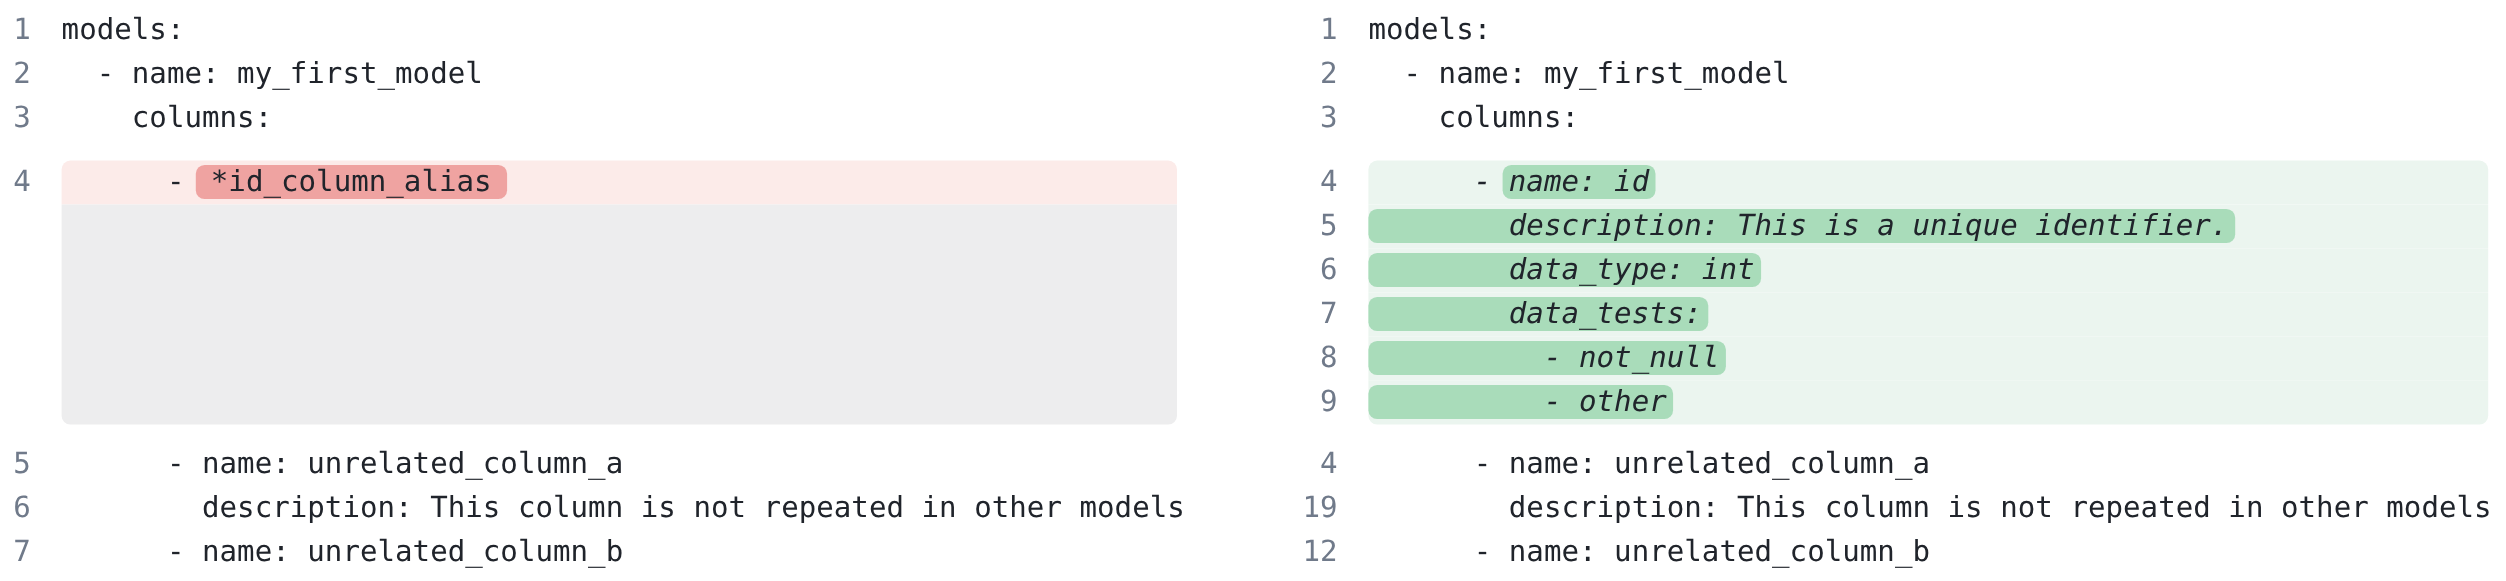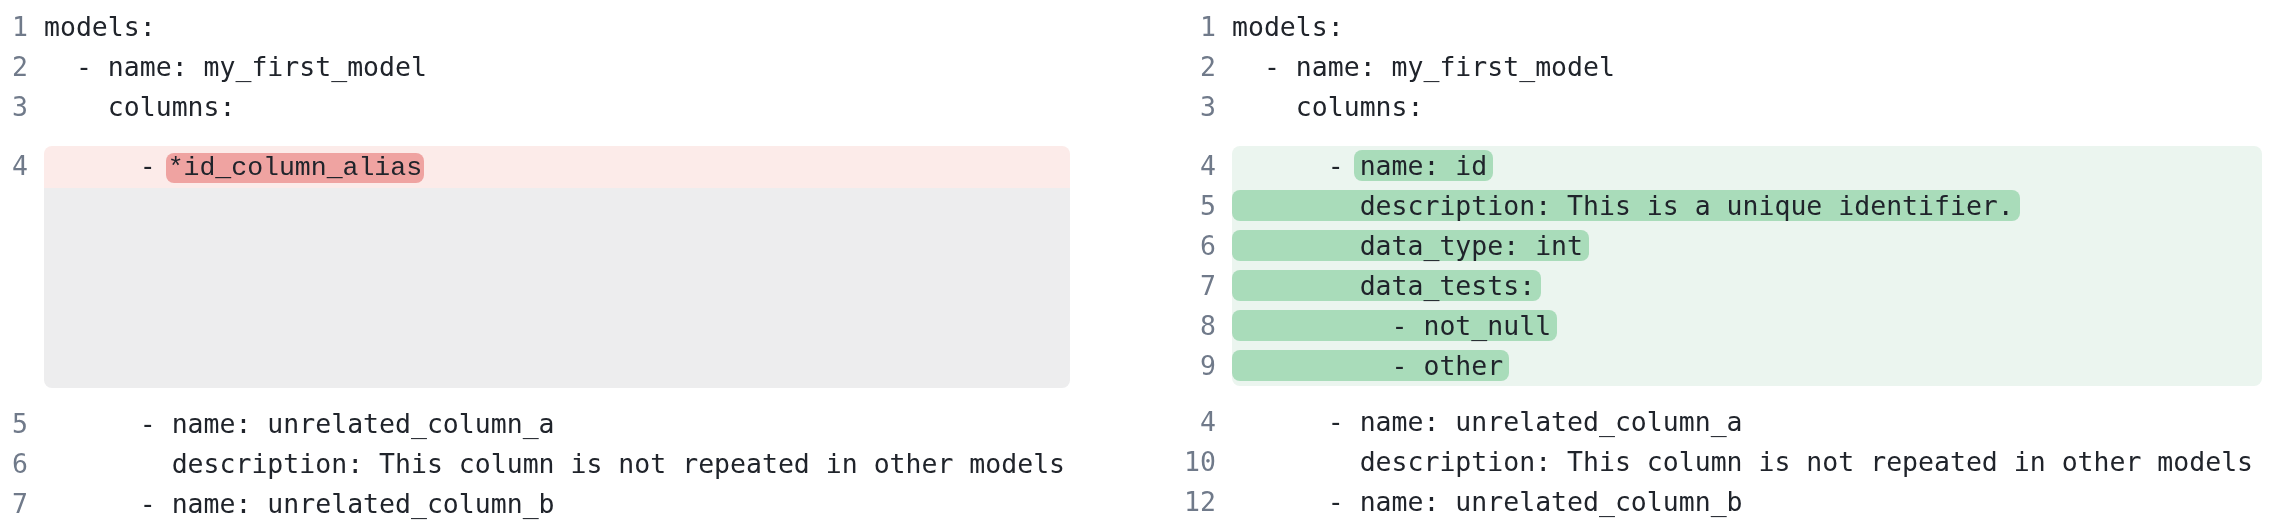--- a/index.html
+++ b/index.html
@@ -34,33 +34,33 @@
     flex: 0 0 auto;
     text-align: right;
     color: var(--line-number);
     line-height: 40px;
     white-space: pre;
   }
   .pane-left  .ln { width: 18px; }
   .pane-right .ln { width: 32px; }
   .code {
     flex: 1 1 auto;
-    margin-left: 16px;
+    margin-left: 28px;
     line-height: 40px;
     white-space: pre;
   }
   .line.removed .code { background: var(--removed-line-bg); }
-  .line.added   .code { background: var(--added-line-bg); }
+  .line.added   .code { background: var(--added-line-bg); font-style: italic; }
   .line.block-start { margin-top: 19px; }
   .line.block-end   { margin-bottom: 16px; }
   .line.block-start .code { border-top-left-radius: 8px; border-top-right-radius: 8px; }
   .line.block-end   .code { border-bottom-left-radius: 8px; border-bottom-right-radius: 8px; }
   .code.filler { background: var(--filler-bg); }
   .tok { border-radius: 8px; }
-  .tok-removed { background: var(--removed-token-bg); padding: 0 2px; margin: 0 -6px; font-family: Liberation Mono, monospace; }
+  .tok-removed { background: var(--removed-token-bg); padding: 0 14px; margin: 0 -6px; }
   .tok-added   { background: var(--added-token-bg);   padding: 0 6px; margin: 0 -6px; }
   .tok-full    { padding: 0 6px 0 0; margin: 0 -6px 0 0; text-align: right; }
 </style>
 </head>
 <body>
 
 <div class="diff">
   <div class="pane pane-left">
       <div class="line">
         <span class="ln">1</span>
@@ -130,21 +130,21 @@
       </div>
       <div class="line added block-end">
         <span class="ln">9</span>
         <span class="code"><span class="tok tok-added tok-full">          - other</span></span>
       </div>
       <div class="line">
         <span class="ln">4</span>
         <span class="code">      - name: unrelated_column_a</span>
       </div>
       <div class="line">
-        <span class="ln">10</span>
+        <span class="ln">19</span>
         <span class="code">        description: This column is not repeated in other models</span>
       </div>
       <div class="line">
         <span class="ln">12</span>
         <span class="code">      - name: unrelated_column_b</span>
       </div>
     </div>
 </div>
 
 </body></html>

